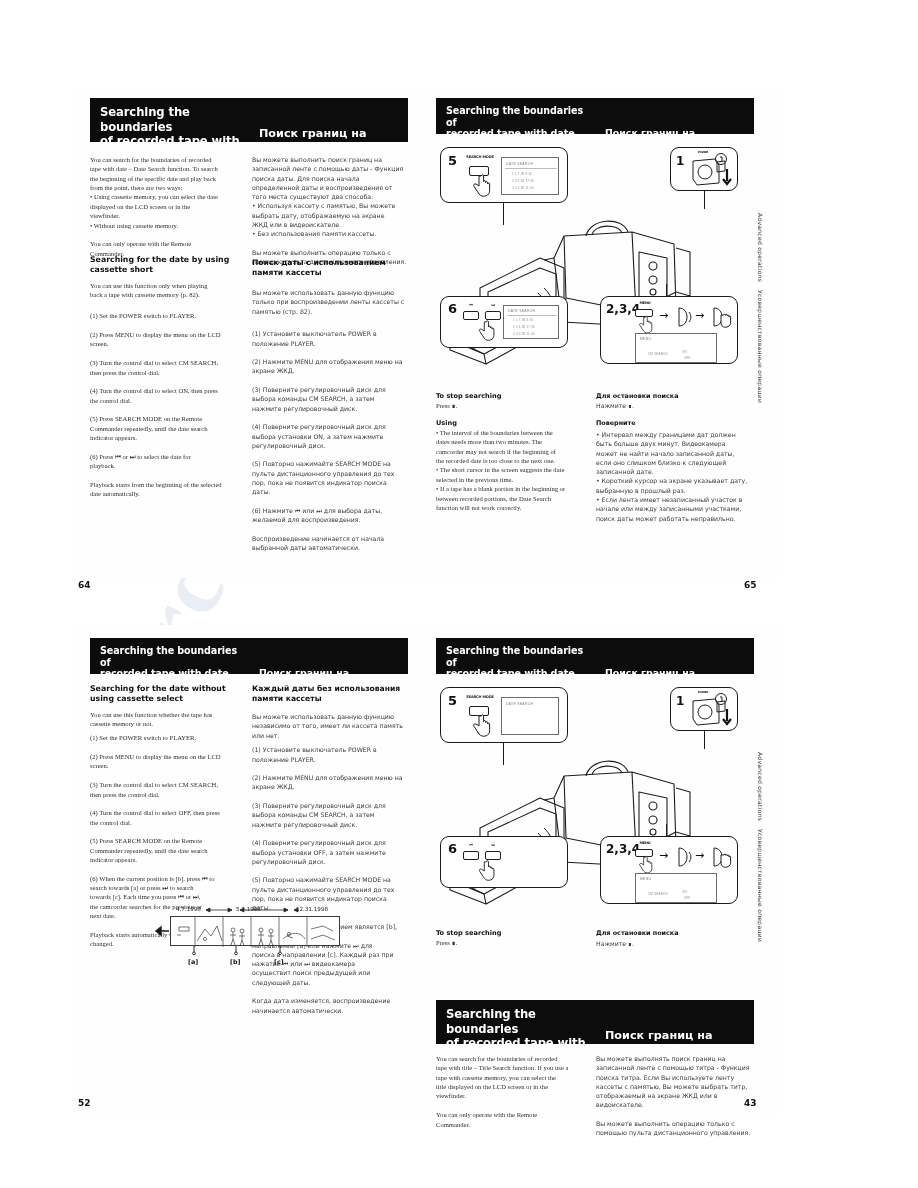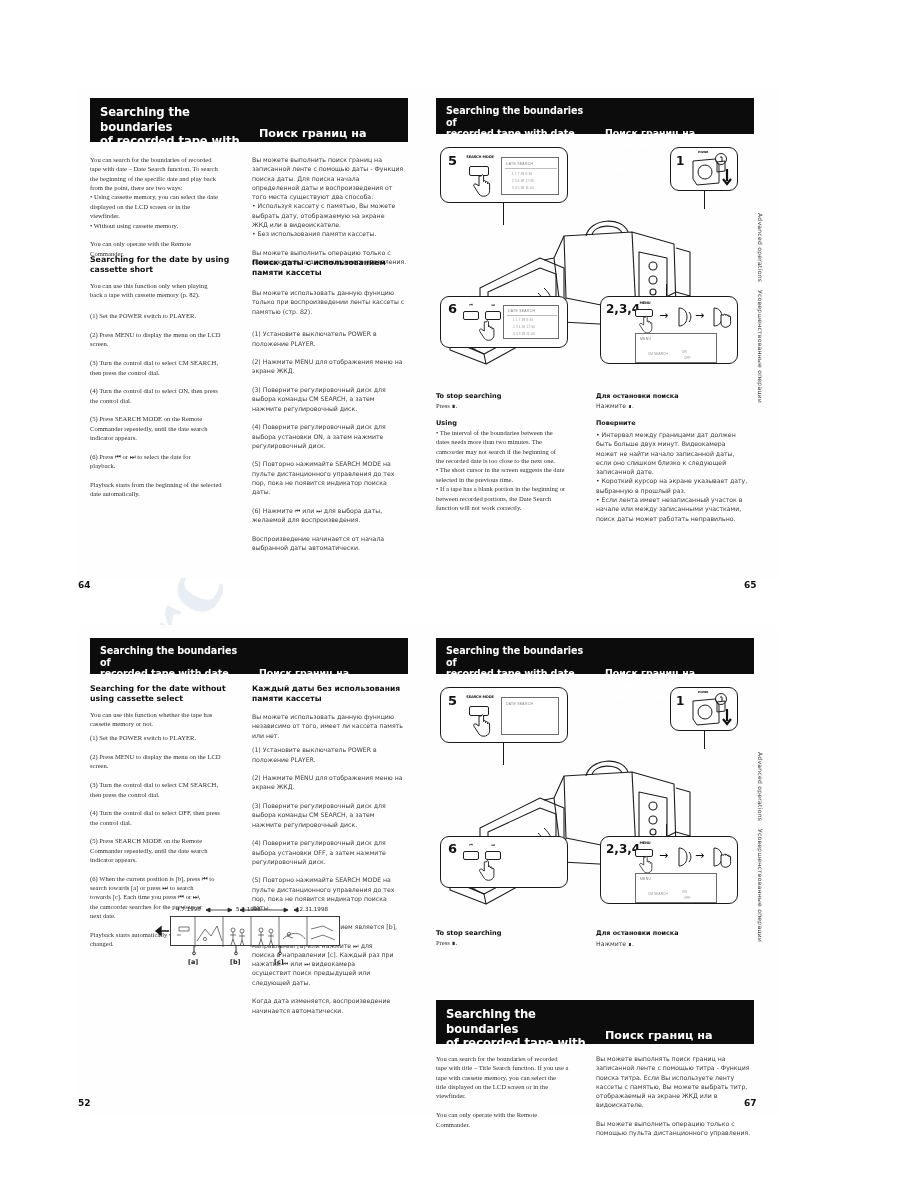--- a/index.html
+++ b/index.html
@@ -788,16 +788,16 @@
 <div class="col ru-body" style="left:596px; top:1054px; width:158px;">Вы можете выполнять поиск границ на
 записанной ленте с помощью титра - Функция
 поиска титра. Если Вы используете ленту
 кассеты с памятью, Вы можете выбрать титр,
 отображаемый на экране ЖКД или в
 видоискателе.
 
 Вы можете выполнить операцию только с
 помощью пульта дистанционного управления.</div>
 
-<div class="pagenum" style="left:744px; top:1098px;">67</div>
+<div class="pagenum" style="left:744px; top:1098px;">43</div>
 
 <div class="sidetab" style="left:764px; top:752px;">Advanced operations</div>
 <div class="sidetab" style="left:764px; top:829px;">Усовершенствованные операции</div>
 
 </body></html>

